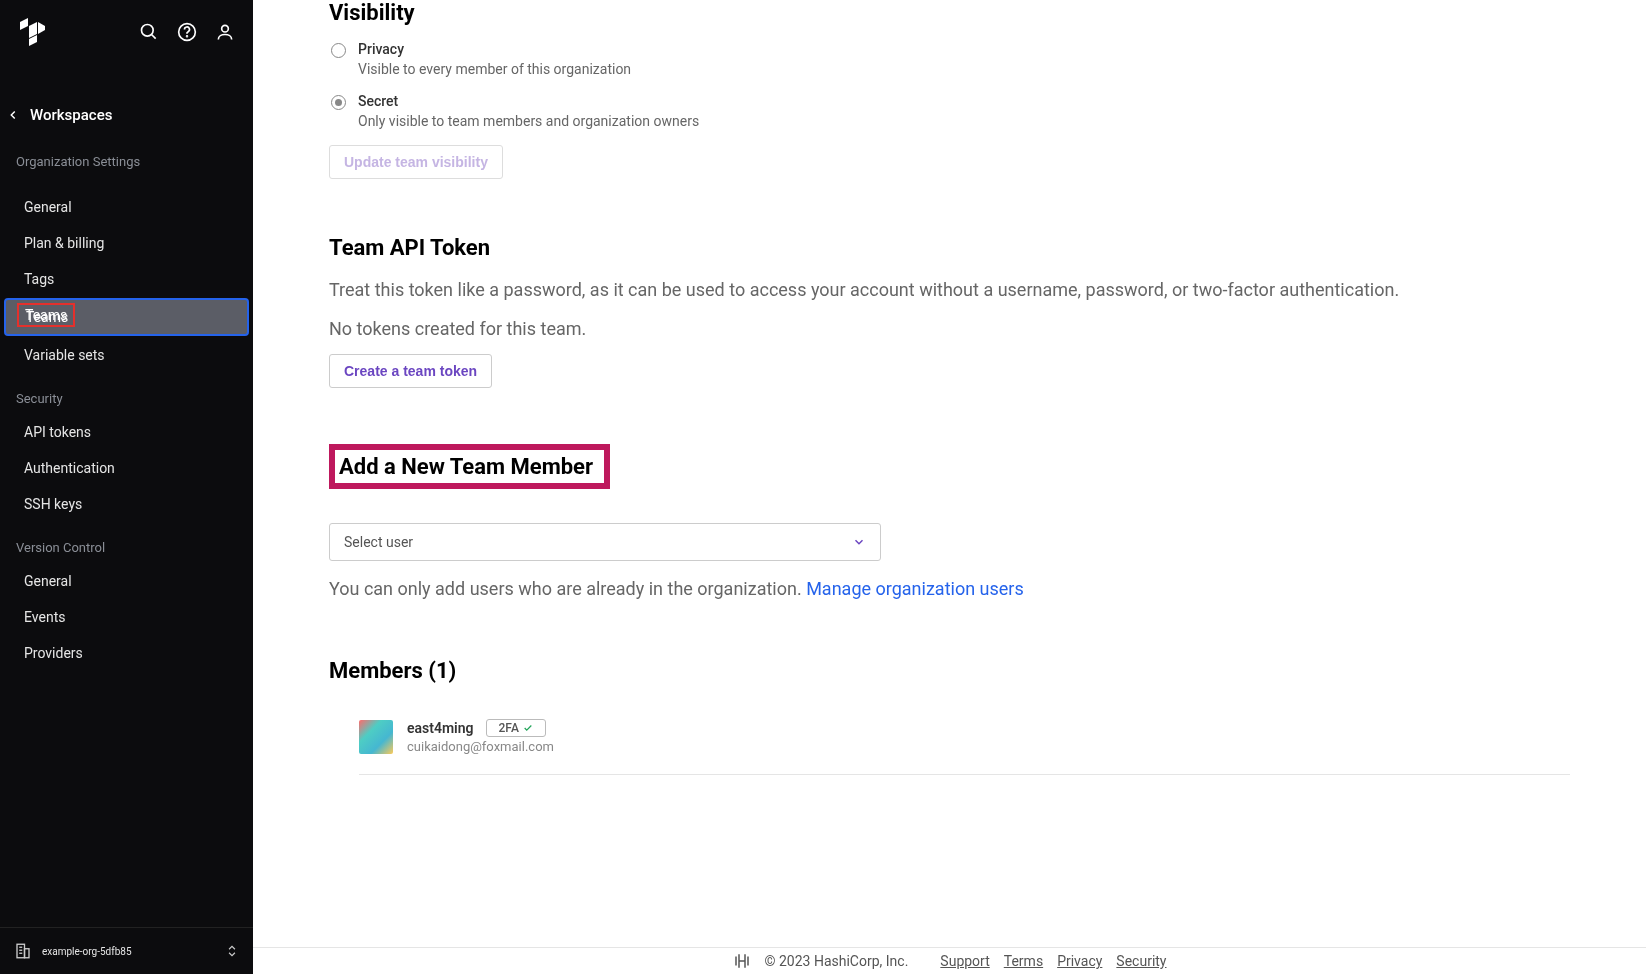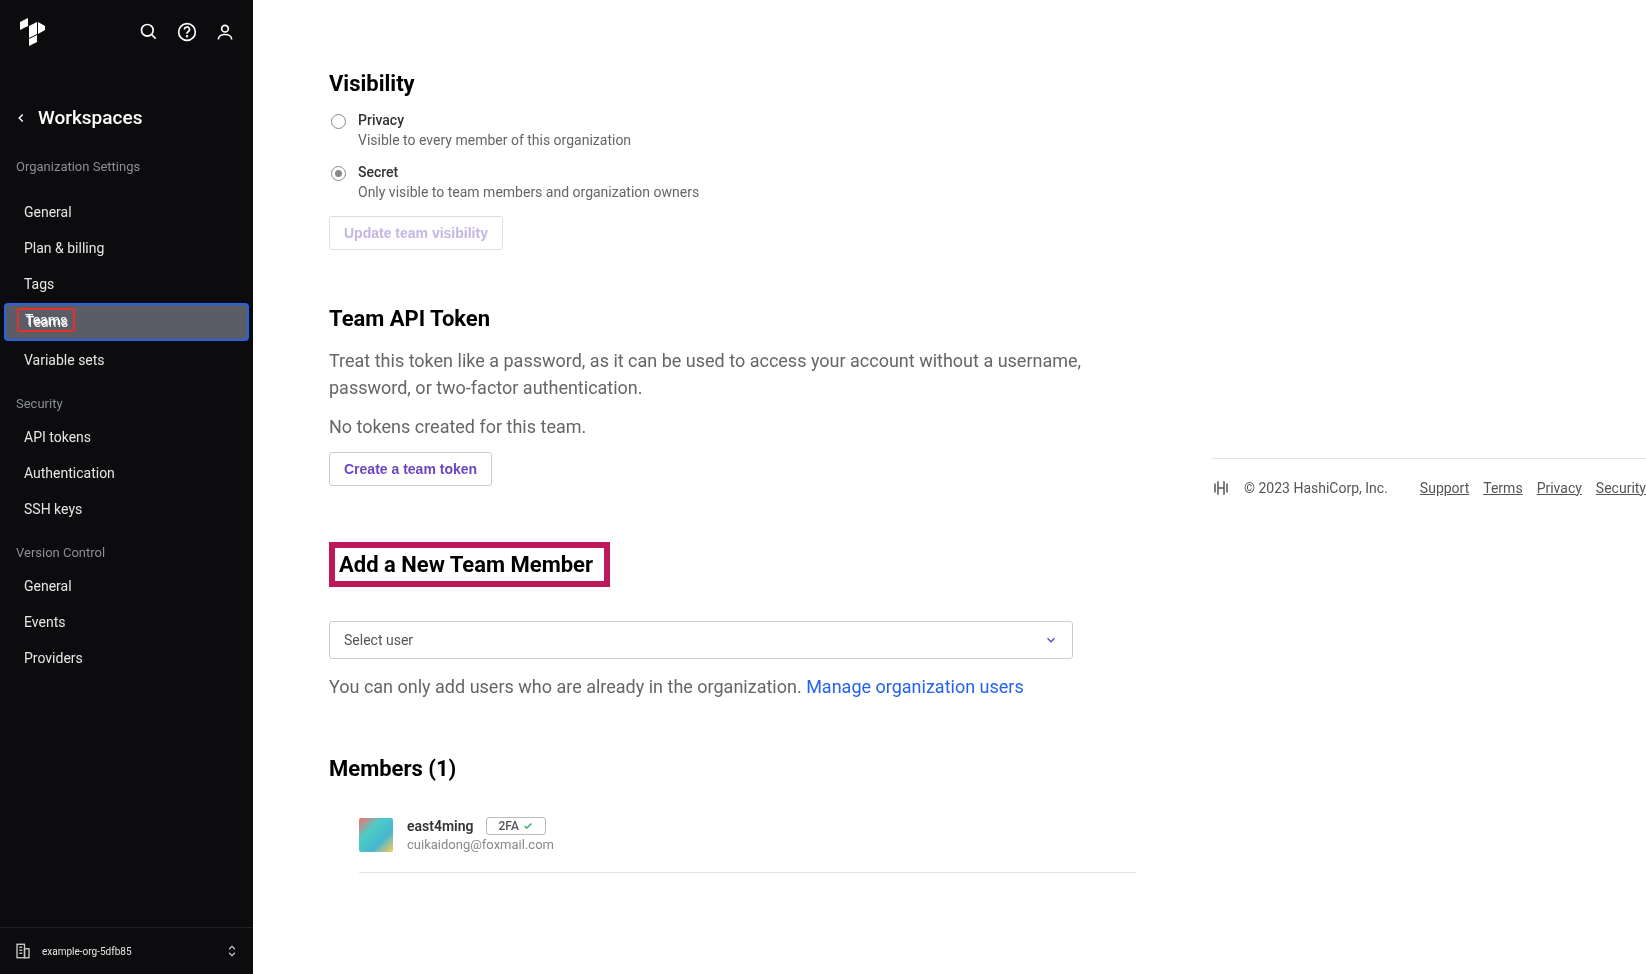--- a/index.html
+++ b/index.html
@@ -6,36 +6,36 @@
     body { font-family: -apple-system, BlinkMacSystemFont, "Segoe UI", Roboto, sans-serif; font-size: 14px; color: #333; overflow: hidden; }
     .app { display: flex; width: 1646px; height: 974px; }
     
     
     .sidebar { width: 253px; background: #0c0c0e; color: #fff; display: flex; flex-direction: column; position: relative; }
     .sidebar-top { height: 64px; display: flex; align-items: center; padding: 0 18px; justify-content: space-between; }
     .logo { width: 28px; height: 32px; }
     .sidebar-top-icons { display: flex; gap: 18px; align-items: center; }
     .sidebar-top-icons svg { width: 20px; height: 20px; cursor: pointer; }
     
-    .workspaces-link { display: flex; align-items: center; gap: 10px; padding: 12px 14px; margin-top: 30px; cursor: pointer; color: #fff; font-size: 19px; font-weight: 500; }
+    .workspaces-link { display: flex; align-items: center; gap: 10px; padding: 12px 6px; margin-top: 30px; cursor: pointer; color: #fff; font-size: 15px; font-weight: 500; }
     .workspaces-link svg { width: 14px; height: 14px; }
     
     .sidebar-section-title { color: #8a8e96; font-size: 13px; padding: 18px 16px 8px 16px; }
     
     .sidebar-item { padding: 9px 20px; cursor: pointer; color: #e5e5e5; font-size: 14px; border-radius: 4px; margin: 1px 4px; }
     .sidebar-item.active { background: #5b5d66; border: 2px solid #2563eb; color: #fff; position: relative; }
     .sidebar-item.active .active-highlight { position: absolute; top: 3px; left: 11px; border: 2px solid #e5302c; padding: 2px 6px; pointer-events: none; }
     
     .sidebar-bottom { margin-top: auto; padding: 14px 14px; display: flex; align-items: center; gap: 10px; color: #e5e5e5; border-top: 1px solid #222; }
     .sidebar-bottom svg.org-icon { width: 18px; height: 18px; }
     .sidebar-bottom .org-name { flex: 1; font-size: 10px; }
     .sidebar-bottom svg.sort-icon { width: 14px; height: 14px; }
     
     
-    .main { flex: 1; background: #fff; overflow-y: auto; display: flex; flex-direction: row; align-items: center; }
+    .main { flex: 1; background: #fff; overflow-y: auto; display: flex; flex-direction: column; }
     .content { padding: 0 76px 30px 76px; flex: 1; }
     
     h2 { font-size: 22px; font-weight: 700; color: #000; margin-bottom: 16px; }
     
     .visibility-section h2 { margin-top: 0; }
     
     .radio-option { display: flex; gap: 12px; margin-bottom: 16px; padding-left: 2px; }
     .radio-circle { width: 15px; height: 15px; border: 1.5px solid #888; border-radius: 50%; margin-top: 2px; flex-shrink: 0; position: relative; }
     .radio-circle.selected::after { content: ''; position: absolute; width: 7px; height: 7px; background: #888; border-radius: 50%; top: 2.5px; left: 2.5px; }
     .radio-label { display: flex; flex-direction: column; gap: 4px; }
@@ -43,36 +43,36 @@
     .radio-desc { font-size: 14px; color: #666; }
     
     .btn { display: inline-block; padding: 8px 14px; border: 1px solid #ccc; background: #fff; border-radius: 3px; cursor: pointer; font-size: 14px; font-weight: 600; color: #6b46c1; }
     .btn.disabled { color: #c5b5e3; border-color: #ddd; cursor: default; }
     
     .section { margin-top: 56px; }
     .section-desc { color: #666; font-size: 18px; margin-bottom: 12px; line-height: 1.5; }
     
     .highlighted-heading { border: 6px solid #be185d; display: inline-block; padding: 4px 11px 4px 4px; }
     
-    .select-box { border: 1px solid #ccc; border-radius: 3px; padding: 10px 14px; width: 744px; display: flex; justify-content: space-between; align-items: center; cursor: pointer; margin-bottom: 14px; color: #555; }
+    .select-box { border: 1px solid #ccc; border-radius: 3px; padding: 10px 14px; width: 552px; display: flex; justify-content: space-between; align-items: center; cursor: pointer; margin-bottom: 14px; color: #555; }
     .select-box svg { width: 14px; height: 14px; stroke: #6b46c1; }
     
     .link-inline { color: #2563eb; cursor: pointer; }
     
     .member-row { display: flex; align-items: center; gap: 14px; padding: 20px 0; border-bottom: 1px solid #e5e5e5; margin-top: 12px; margin-left: 30px; }
     .avatar { width: 34px; height: 34px; background: linear-gradient(135deg,#ff6b6b,#4ecdc4,#45b7d1,#feca57); border-radius: 2px; flex-shrink: 0; }
     .member-info { display: flex; flex-direction: column; gap: 2px; }
     .member-name-row { display: flex; align-items: center; gap: 12px; }
     .member-name { font-weight: 600; font-size: 14px; }
     .badge-2fa { border: 1px solid #bbb; padding: 1px 12px; font-size: 12px; border-radius: 3px; display: flex; align-items: center; gap: 4px; color: #555; font-weight: 500; }
     .badge-2fa svg { width: 10px; height: 10px; stroke: #22a55a; }
     .member-email { color: #888; font-size: 13px; }
     
     
-    .footer { border-top: 1px solid #e5e5e5; padding: 20px 0; display: flex; align-items: center; justify-content: center; gap: 14px; color: #555; font-size: 14px; }
+    .footer { border-top: 1px solid #e5e5e5; padding: 4px 0; display: flex; align-items: center; justify-content: center; gap: 14px; color: #555; font-size: 14px; }
     .footer svg { width: 18px; height: 18px; }
     .footer a { color: #555; text-decoration: underline; cursor: pointer; }
     .footer .sep { margin: 0 2px; }
     
     .main-scroll::-webkit-scrollbar { width: 16px; }
     .main-scroll::-webkit-scrollbar-track { background: #f1f1f1; }
     .main-scroll::-webkit-scrollbar-thumb { background: #c1c1c1; }
   </style>
 </head>
 <body>

